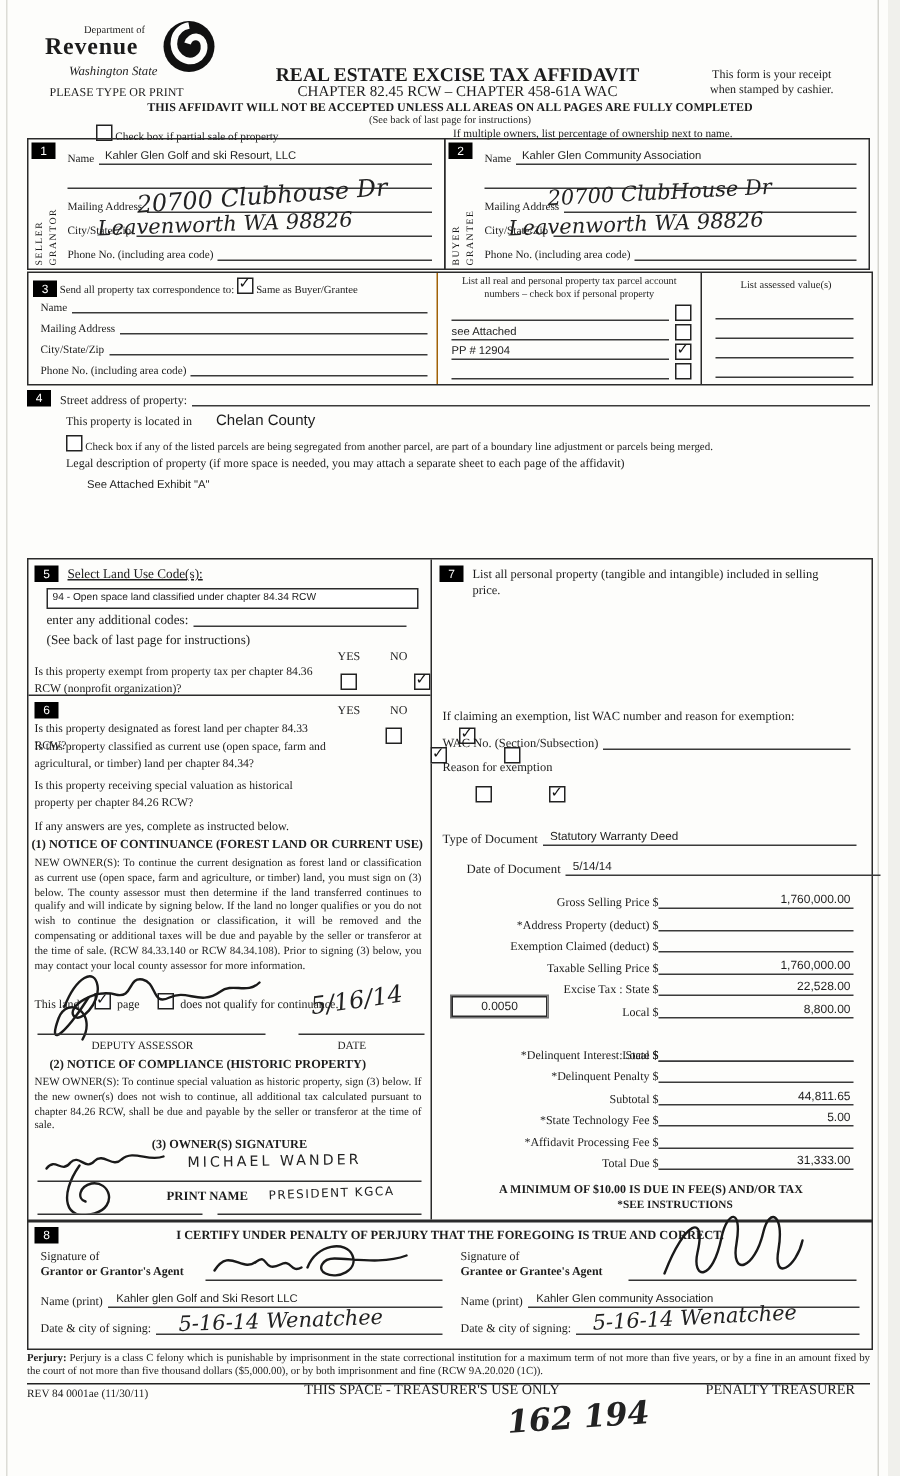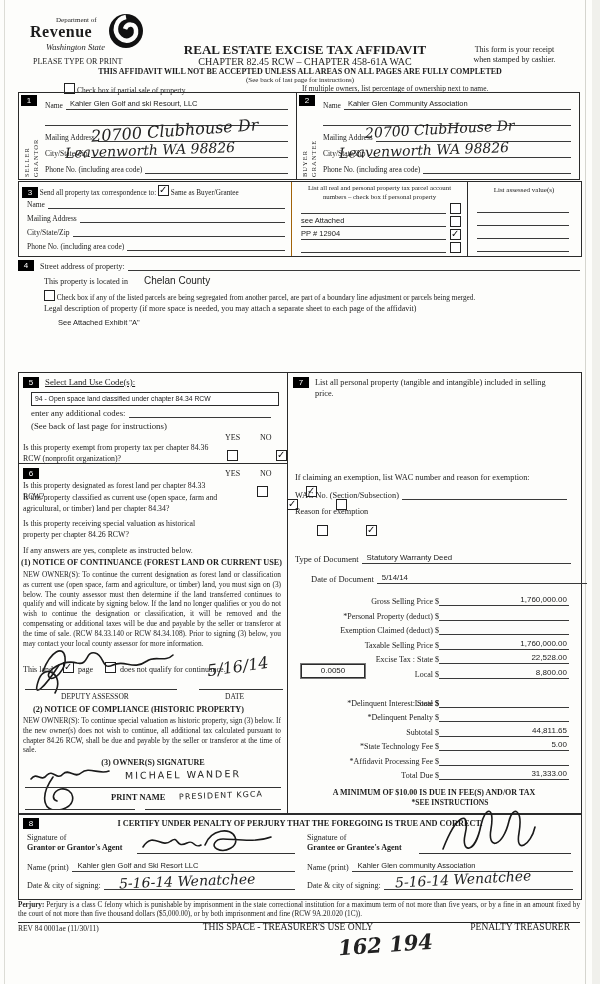--- a/index.html
+++ b/index.html
@@ -290,21 +290,21 @@
       <div class="frow" style="left:8px;top:200px;width:276px;font-size:8.5px;margin-left:16px;">
         <span class="lab">Date of Document</span>
         <span class="fill typed" style="font-size:7.8px;padding-left:5px;">5/14/14</span>
       </div>
 
       <div class="mrow" style="top:222px;">
           <span class="mlab">Gross Selling Price  $</span>
           <span class="mfill typed">1,760,000.00</span>
         </div>
       <div class="mrow" style="top:237px;">
-          <span class="mlab">*Personal Property (deduct)  $</span>
+          <span class="mlab">*Address Property (deduct)  $</span>
           <span class="mfill typed"></span>
         </div>
       <div class="mrow" style="top:251px;">
           <span class="mlab">Exemption Claimed (deduct)  $</span>
           <span class="mfill typed"></span>
         </div>
       <div class="mrow" style="top:266px;">
           <span class="mlab">Taxable Selling Price  $</span>
           <span class="mfill typed">1,760,000.00</span>
         </div>

